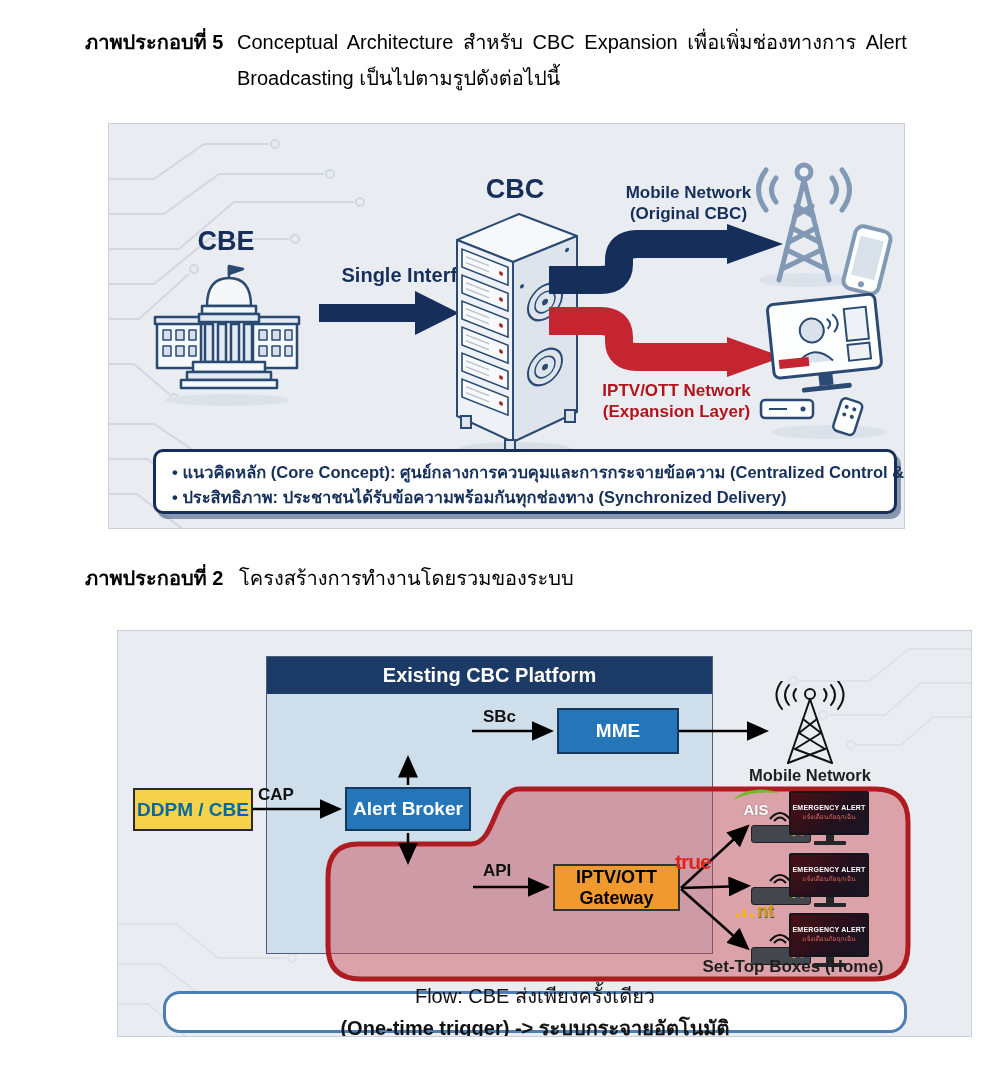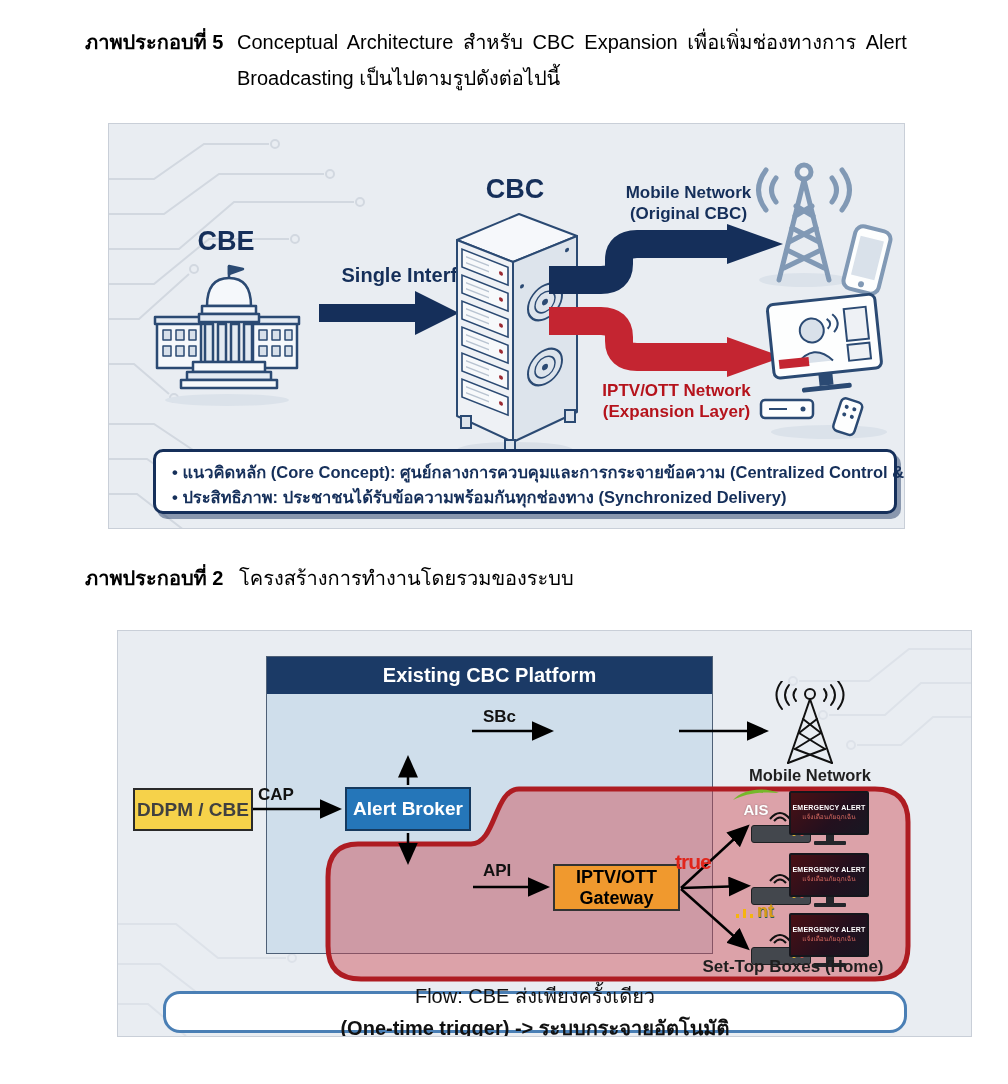--- a/index.html
+++ b/index.html
@@ -22,21 +22,21 @@
   .concept-line::before{content:"•  ";}
   
   .platform{position:absolute;left:148px;top:25px;width:447px;height:298px;
     background:#cfdeeb;border:1px solid #4e6077;box-sizing:border-box;}
   .platform-header{height:37px;background:#1b3a66;color:#fff;font-weight:bold;font-size:20px;
     display:flex;align-items:center;justify-content:center;}
   .node{position:absolute;box-sizing:border-box;display:flex;align-items:center;justify-content:center;
     font-weight:bold;font-size:19px;text-align:center;}
   .node-blue{background:#2576b9;border:2px solid #163a5f;color:#fff;}
   .node-orange{background:#f0992e;border:2px solid #333;color:#000000;font-size:18px;line-height:1.15;flex-direction:column;}
-  .node-yellow{background:#f6d24a;border:2px solid #2a2a2a;color:#404040;}
+  .node-yellow{background:#f6d24a;border:2px solid #2a2a2a;color:#0369a1;}
   .edge-label{position:absolute;font-weight:bold;font-size:17px;color:#111;text-align:left;}
   .small-bold-label{position:absolute;font-weight:bold;font-size:16.5px;color:#1f1f1f;text-align:center;}
   .flow-bar{position:absolute;left:45px;top:360px;width:744px;height:42px;background:#fff;
     border:3px solid #4a7fb5;border-radius:17px;box-sizing:border-box;
     display:flex;align-items:center;justify-content:center;font-size:20px;color:#111;white-space:nowrap;flex-direction:column;}
   .flow-bar .fb{font-weight:bold;}
   
   .stb-unit{position:absolute;width:180px;height:66px;}
   .op-logo{position:absolute;font-weight:bold;}
   .logo-ais{left:38px;top:-2px;width:50px;text-align:center;}
@@ -313,20 +313,21 @@
       <line x1="563" y1="257" x2="628" y2="197" marker-end="url(#ah)"></line>
       <line x1="563" y1="257" x2="628" y2="255" marker-end="url(#ah)"></line>
       <line x1="563" y1="258" x2="628" y2="316" marker-end="url(#ah)"></line>
     </g>
   </svg>
 
   <div class="edge-label" style="left:365px;top:76px;width:60px;">SBc</div>
   <div class="edge-label" style="left:140px;top:154px;width:60px;">CAP</div>
   <div class="edge-label" style="left:365px;top:230px;width:60px;">API</div>
 
+  <div class="node node-blue" style="left:439px;top:77px;width:122px;height:46px;">MME</div>
   <div class="node node-yellow" style="left:15px;top:157px;width:120px;height:43px;">DDPM / CBE</div>
   <div class="node node-blue" style="left:227px;top:156px;width:126px;height:44px;">Alert Broker</div>
   <div class="node node-orange" style="left:435px;top:233px;width:127px;height:47px;">
     <span>IPTV/OTT</span>
     <span>Gateway</span>
   </div>
 
   <svg class="abs" style="left:652px;top:50px;" width="80" height="88" viewBox="0 0 80 88">
     <g stroke="#111" stroke-width="2" fill="none" stroke-linecap="round">
       <path d="M26,8 Q21,14 26,20"></path>

